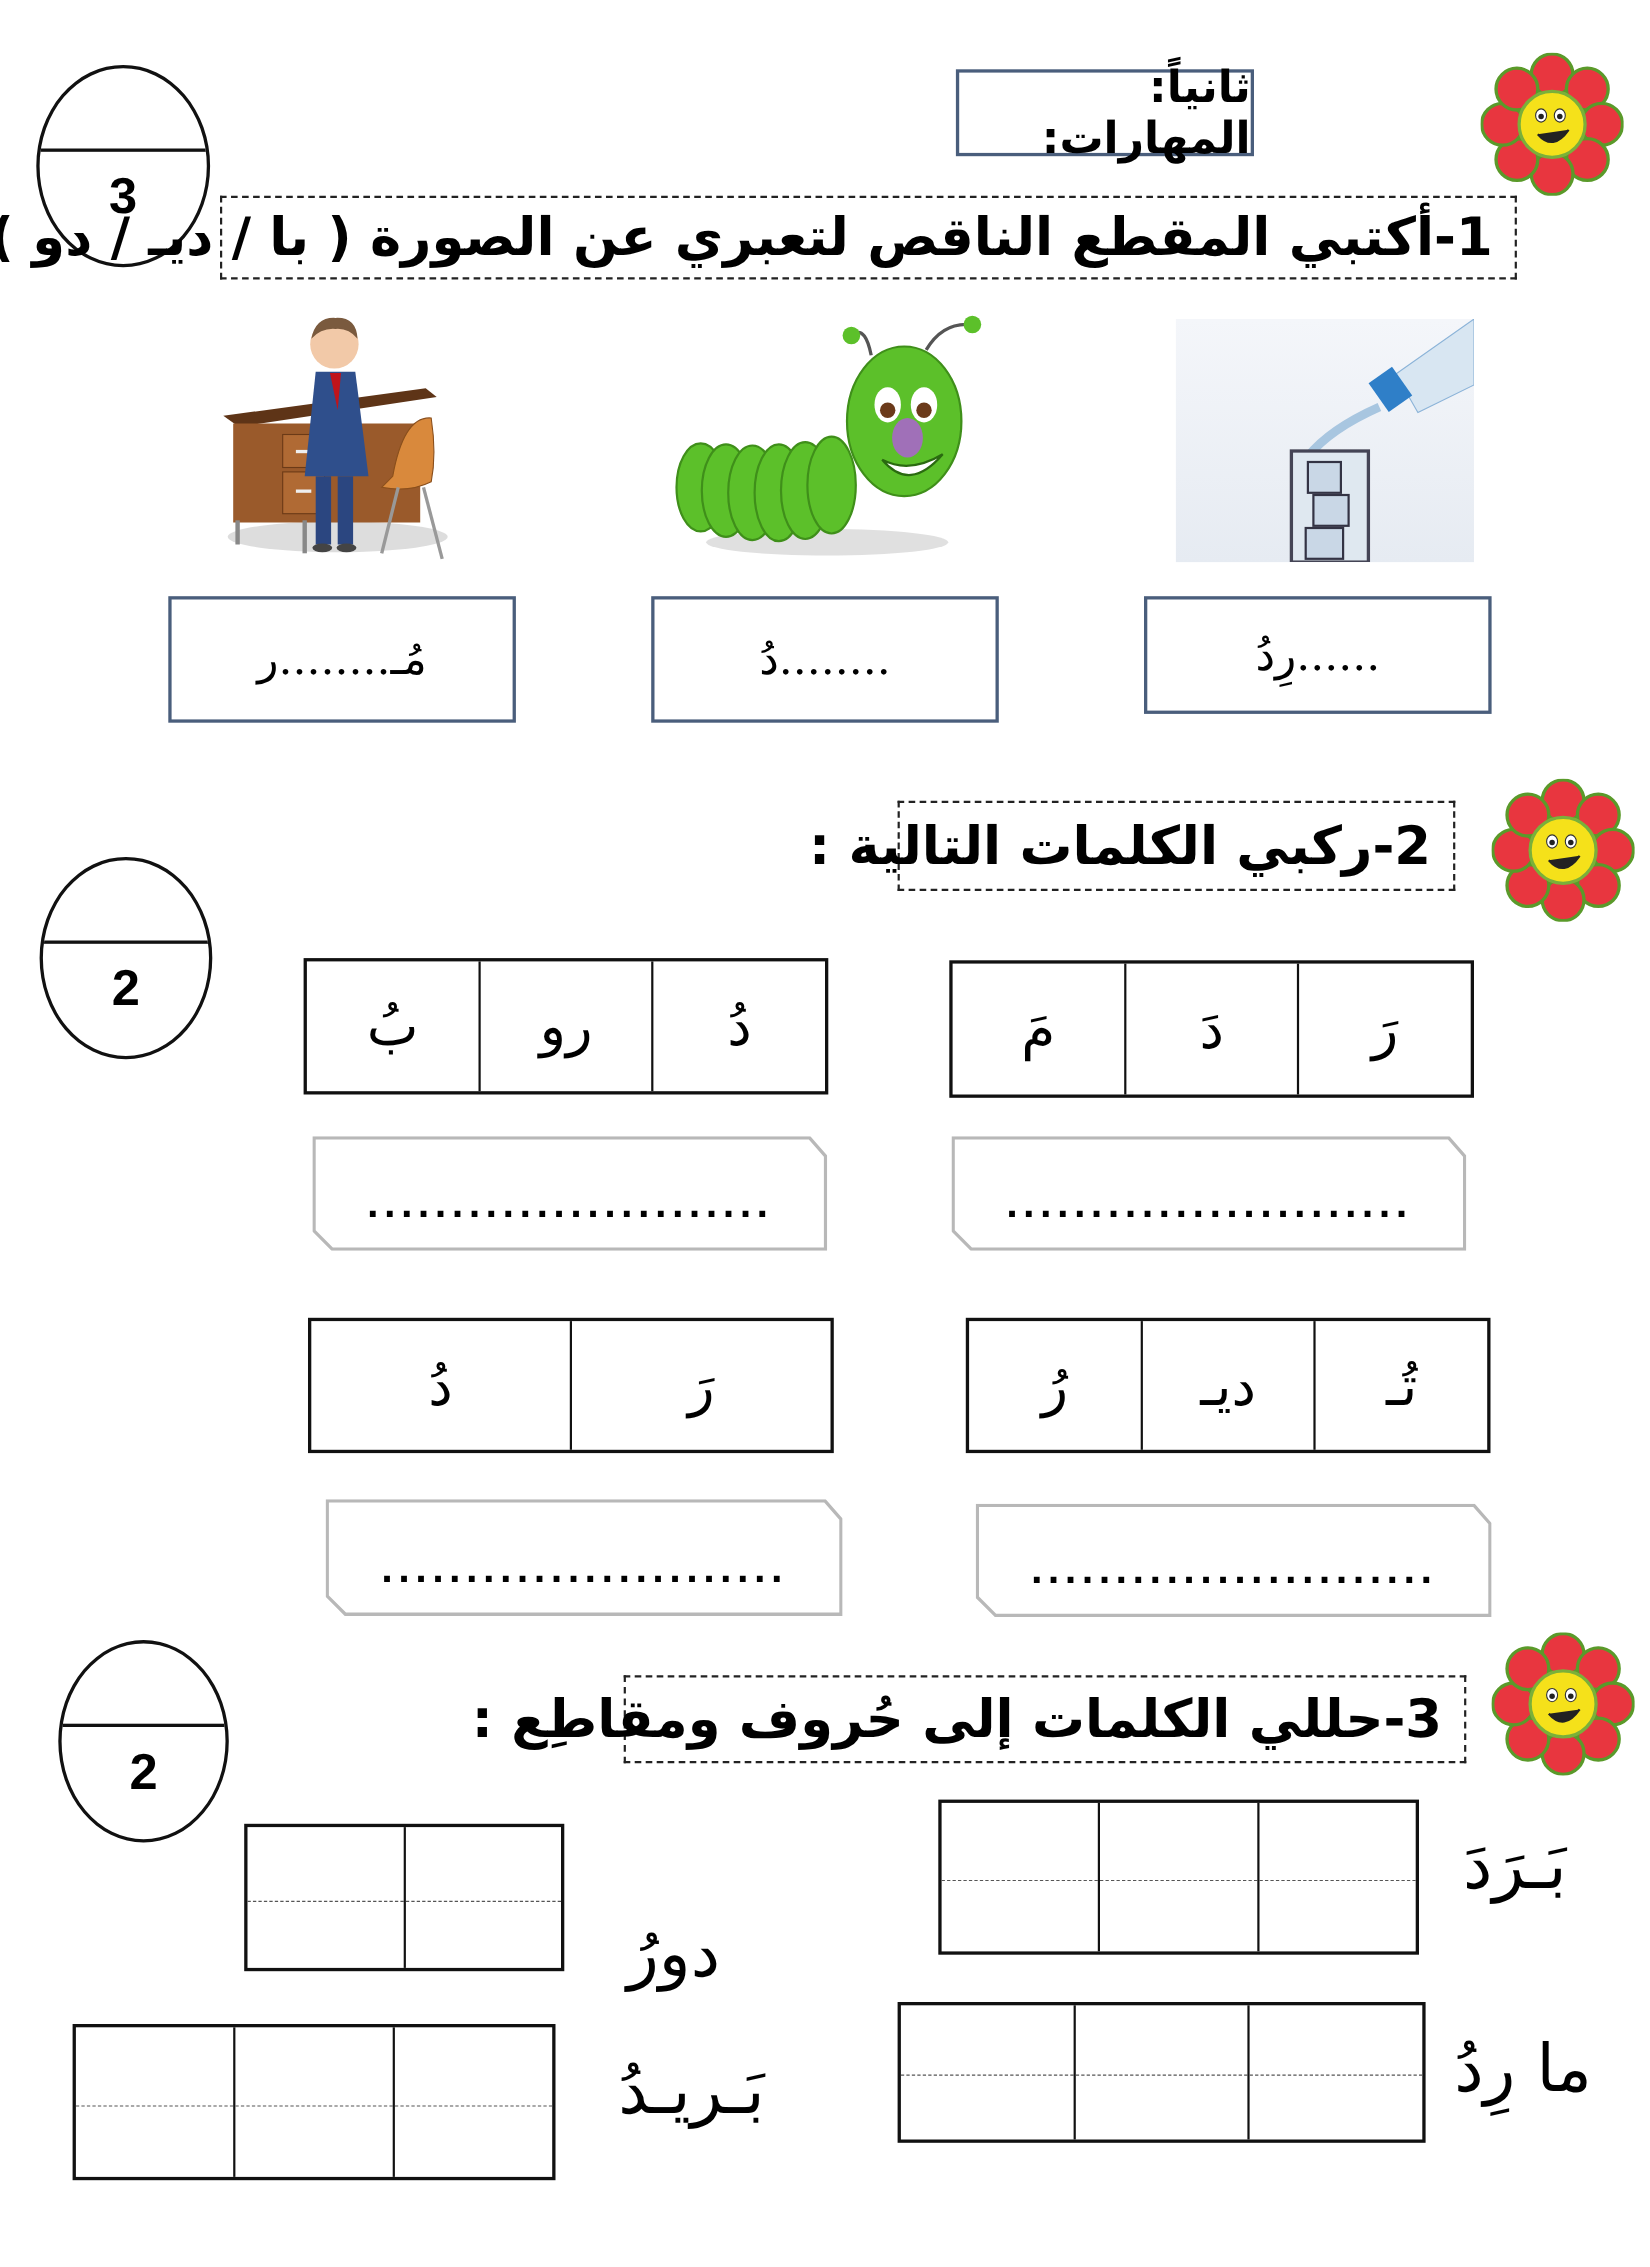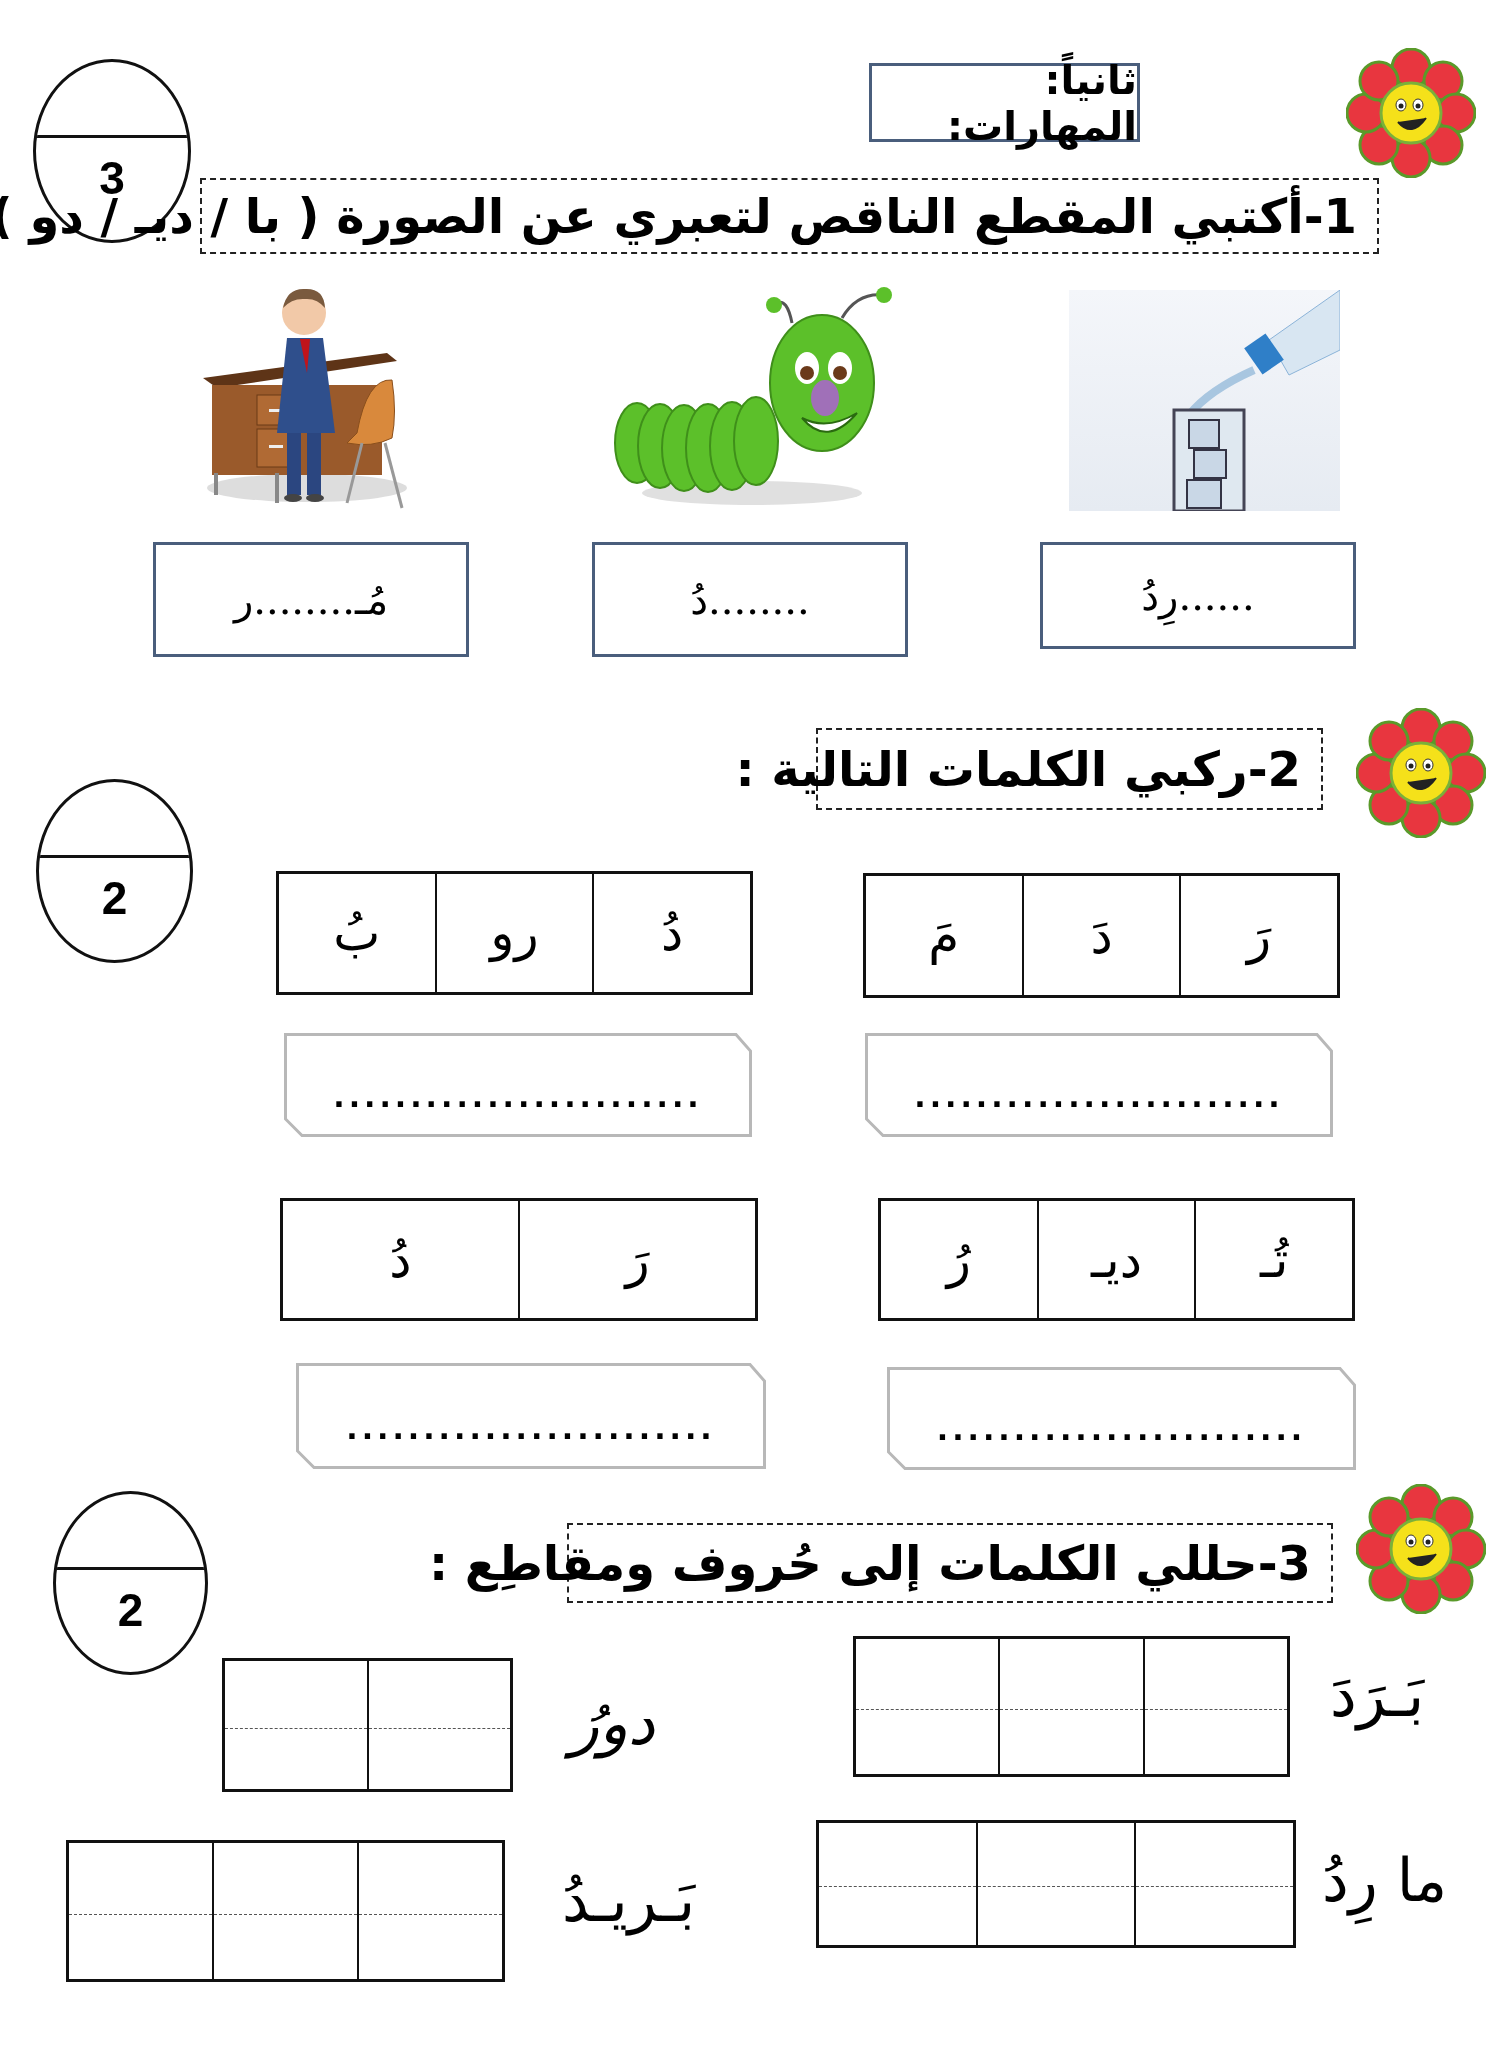--- a/index.html
+++ b/index.html
@@ -255,21 +255,21 @@
   <div class="score">2</div>
 </div>
 
 <div class="word" style="left:1330px; top:1660px;">بَـرَدَ</div>
 <div class="grid" style="left:853px; top:1636px; width:437px; height:141px;">
   <div class="gcell"></div>
   <div class="gcell"></div>
   <div class="gcell"></div>
 </div>
 
-<div class="word" style="left:570px; top:1688px;font-style:italic;">دورُ</div>
+<div class="word" style="left:570px; top:1740px;">دورُ</div>
 <div class="grid" style="left:222px; top:1658px; width:291px; height:134px;">
   <div class="gcell"></div>
   <div class="gcell"></div>
 </div>
 
 <div class="word" style="left:1322px; top:1845px;">ما رِدُ</div>
 <div class="grid" style="left:816px; top:1820px; width:480px; height:128px;">
   <div class="gcell"></div>
   <div class="gcell"></div>
   <div class="gcell"></div>

